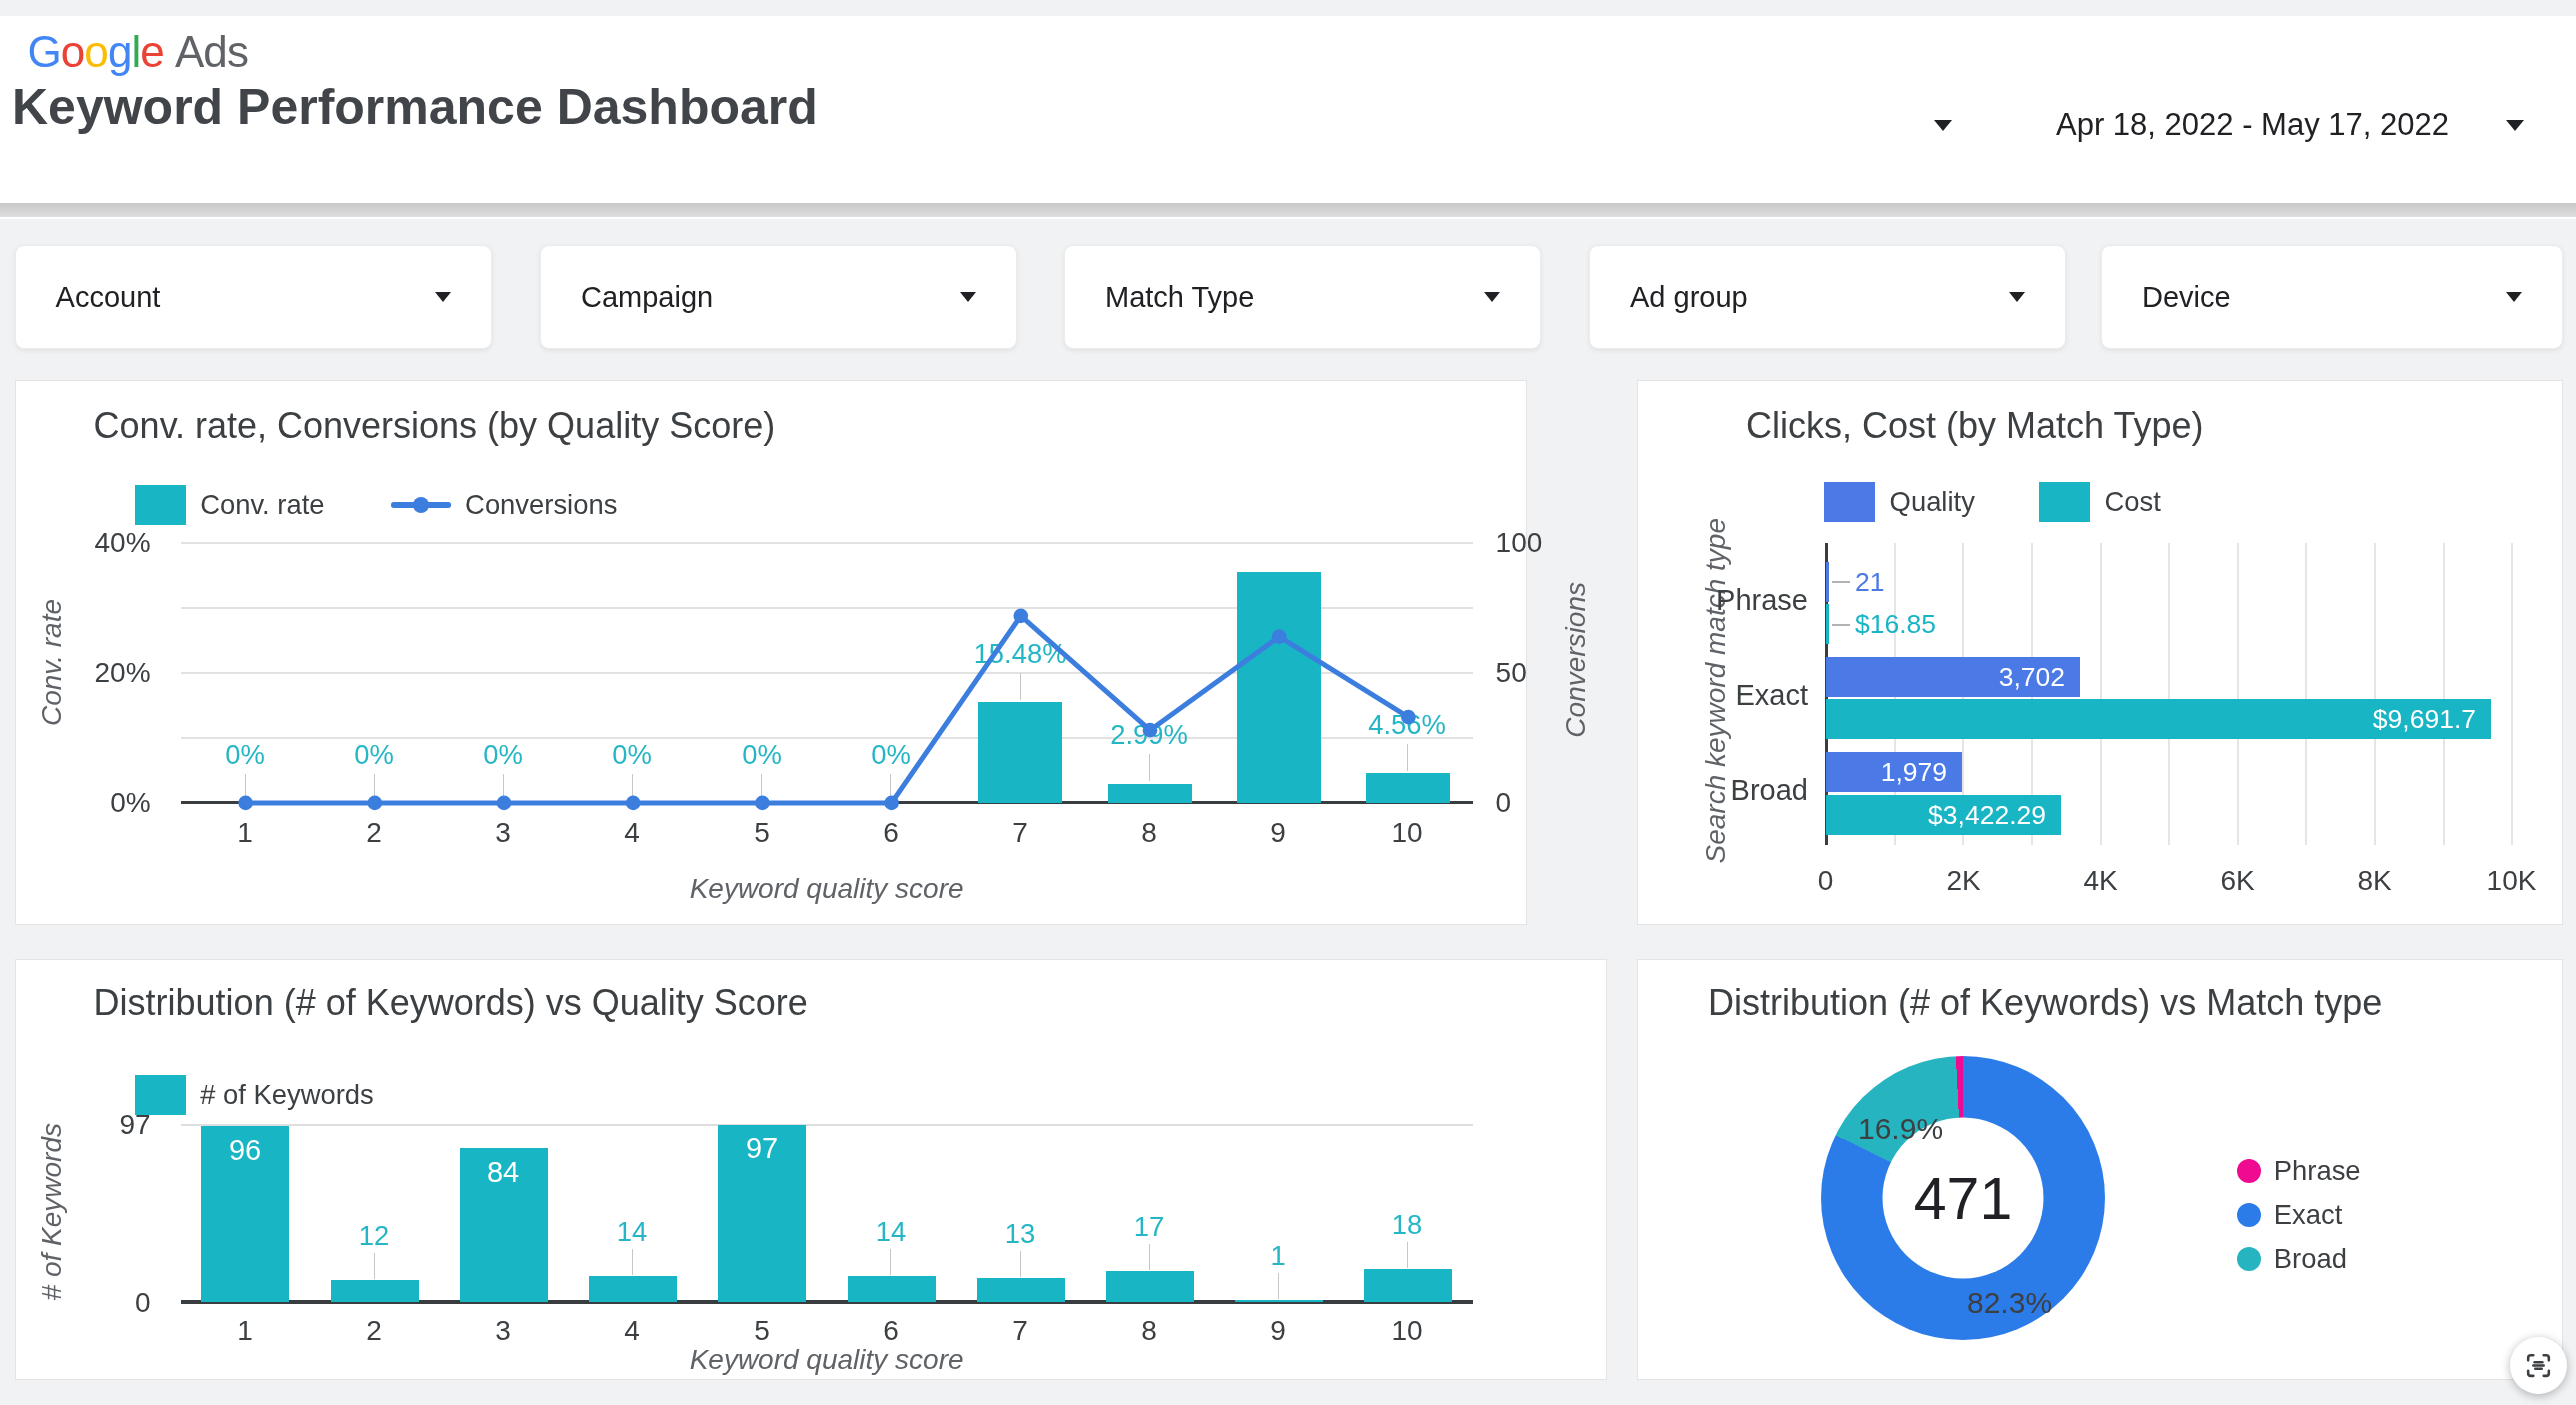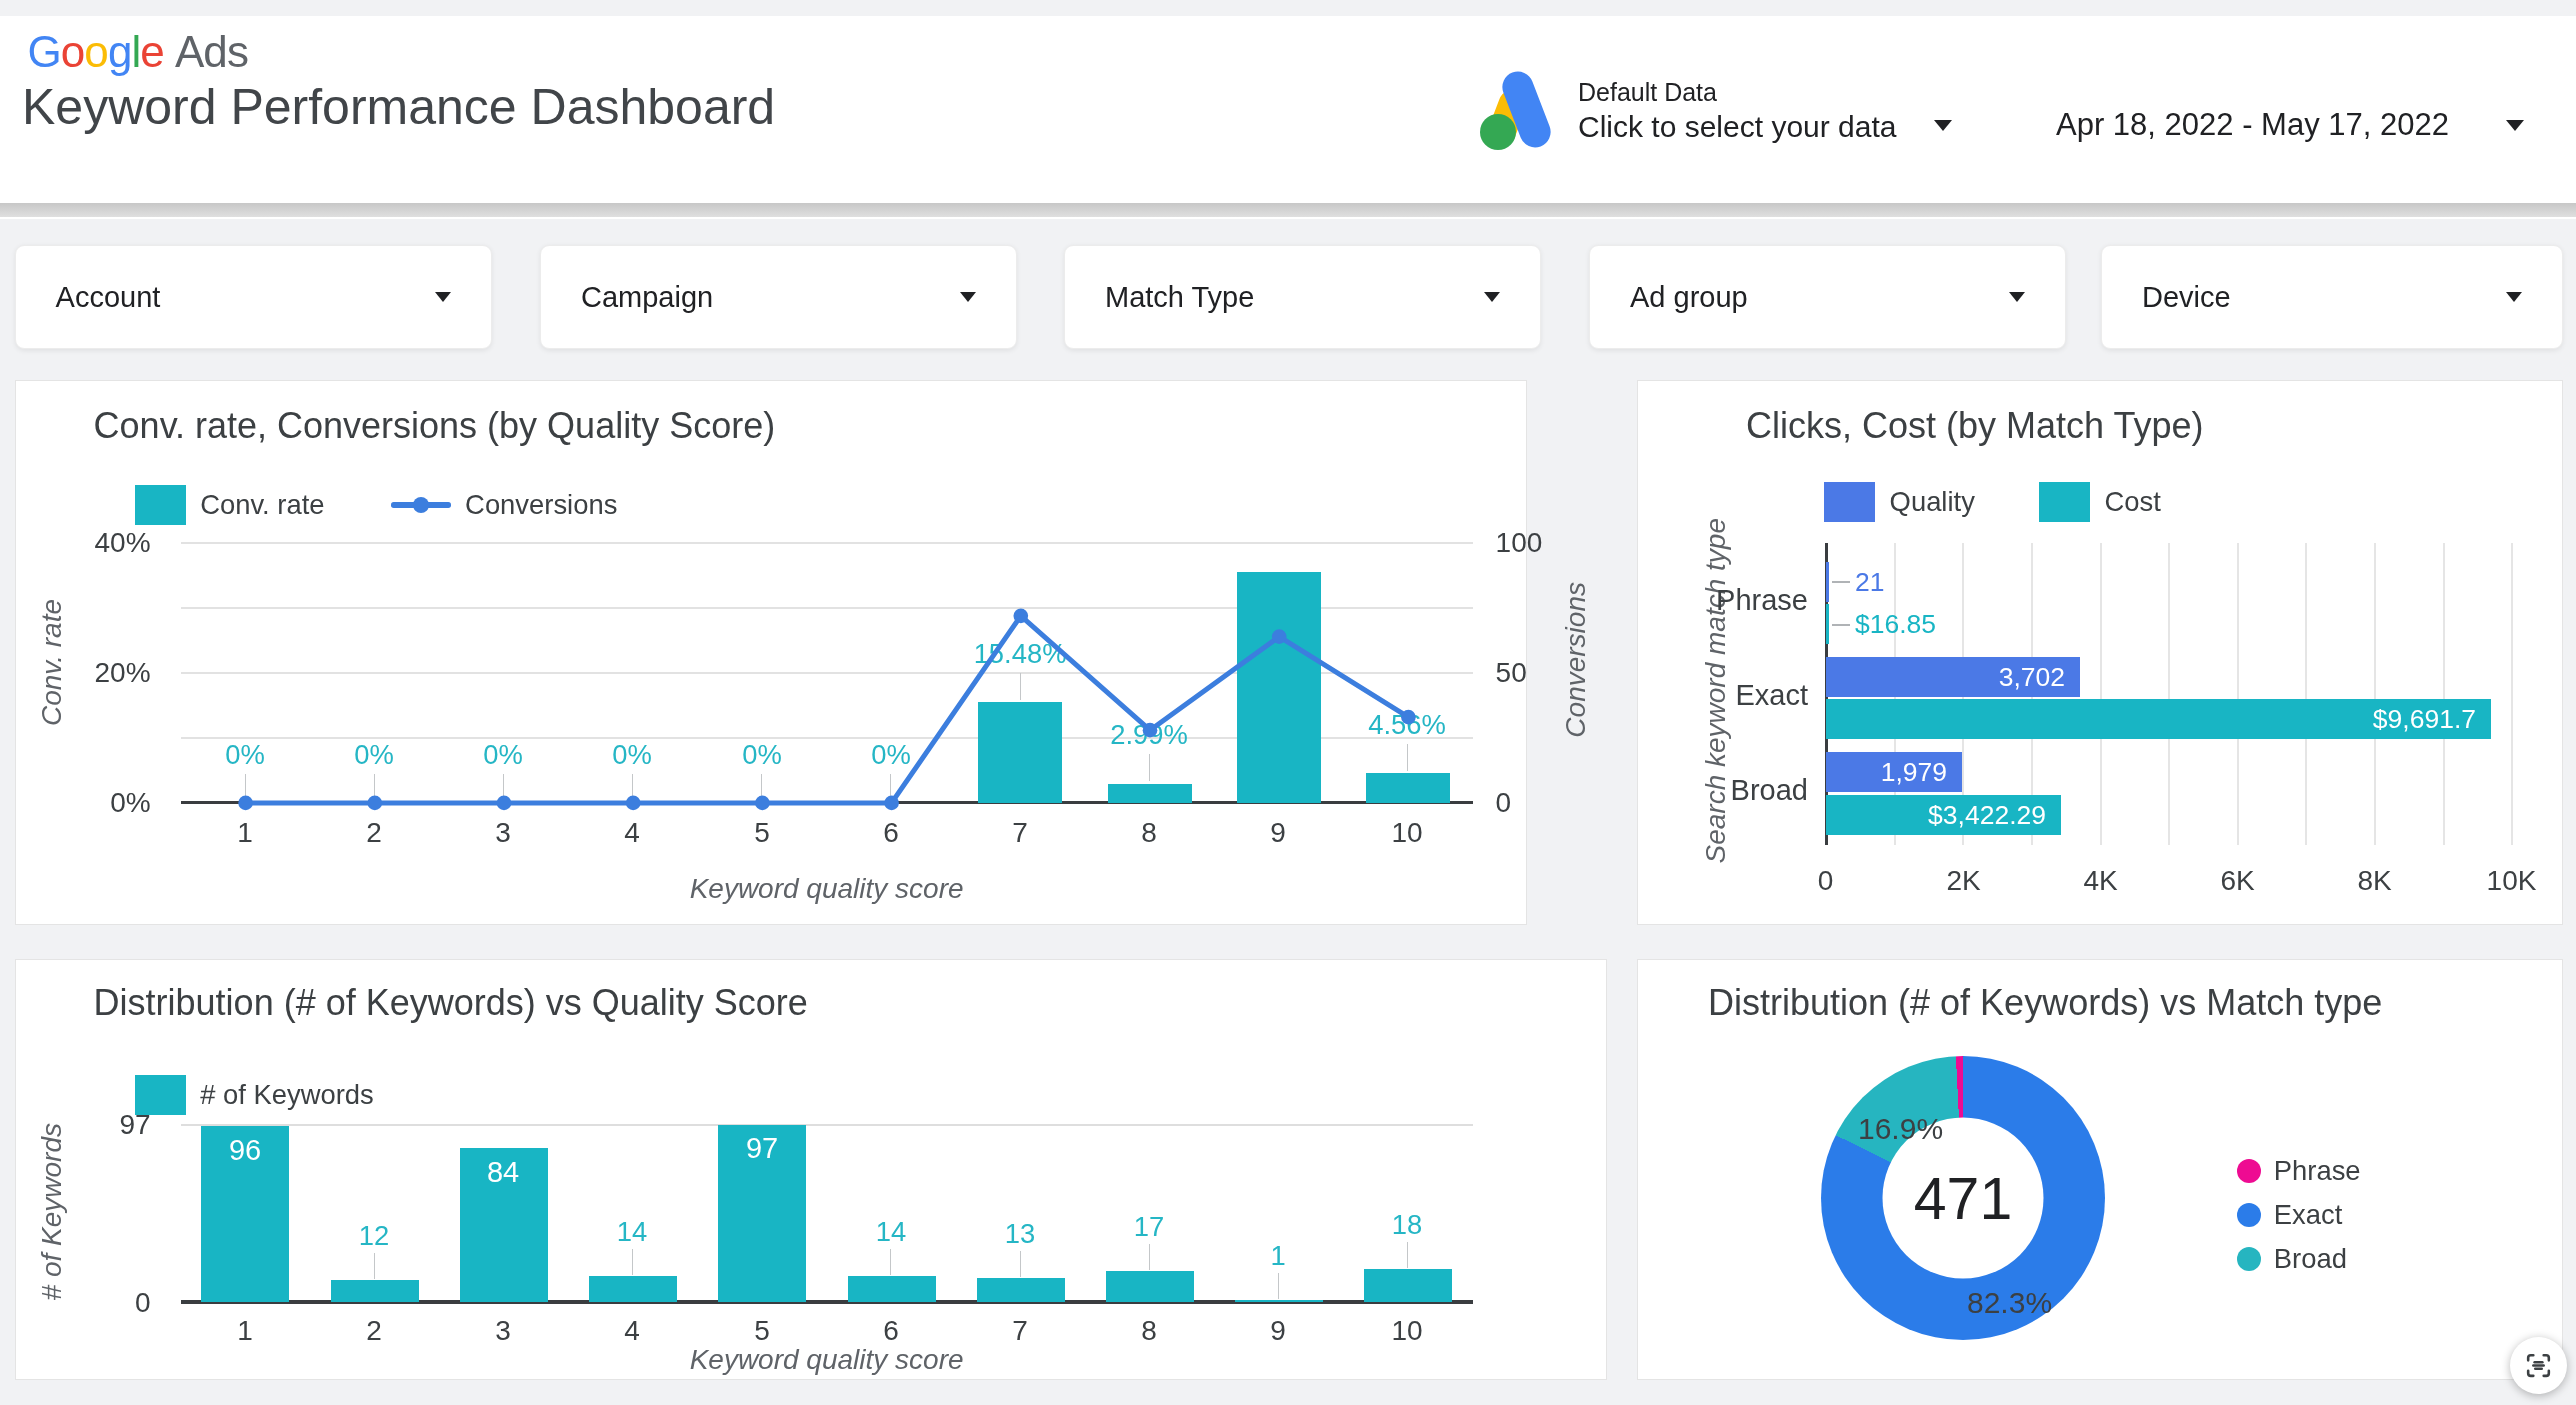--- a/index.html
+++ b/index.html
@@ -2,21 +2,21 @@
 <html style="font-size:14.6px"><head>
 <meta charset="utf-8">
 <style>
   html,body{margin:0;padding:0;background:#e9eaec;}
   .stage{position:relative;width:2576px;height:1405px;background:#f1f2f4;overflow:hidden;
          font-family:"Liberation Sans",sans-serif;color:#3c4043;}
   
   .header{position:absolute;left:0;top:0;width:2576px;height:203px;background:#fff;margin-top:16px;}
   .logo{position:absolute;left:27.4px;top:11px;font-size:44px;font-weight:500;letter-spacing:-0.9px;}
   .logo .ads{color:#5f6368;font-weight:400;margin-left:11px;}
-  .page-title{position:absolute;left:22px;top:62px;margin:0;font-size:50px;font-weight:400;color:#414549;}
+  .page-title{position:absolute;left:12px;top:62px;margin:0;font-size:50px;font-weight:700;color:#414549;}
   .data-selector{position:absolute;left:1475px;top:51px;display:flex;align-items:center;cursor:pointer;}
   .ads-triangle{position:relative;width:79px;height:88px;margin-right:24px;}
   .ads-triangle span{position:absolute;display:block;}
   .bar-yellow{left:18.3px;top:22px;width:28px;height:59px;border-radius:14.6px;background:#FBBC05;transform:rotate(21deg);}
   .bar-blue{left:36px;top:2.7px;width:31px;height:79px;border-radius:15.6px;background:#4285F4;transform:rotate(-21deg);}
   .dot-green{left:4.6px;bottom:4.6px;width:36px;height:36px;border-radius:50%;background:#34A853;}
   .selector-text .primary{display:block;font-size:25px;color:#202124;}
   .selector-text .secondary{display:block;font-size:30px;color:#202124;margin-top:2.7px;}
   .caret{display:inline-block;width:0;height:0;border-left:9.1px solid transparent;border-right:9.1px solid transparent;border-top:11px solid #202124;}
   .caret-1{position:absolute;left:1934px;top:104px;}
@@ -81,31 +81,20 @@
 </head>
 <body>
 
 <div class="stage">
 
   <header class="header">
     <div class="logo">
       <span id="logo-letters"><span style="color: rgb(66, 133, 244);">G</span><span style="color: rgb(234, 67, 53);">o</span><span style="color: rgb(251, 188, 5);">o</span><span style="color: rgb(66, 133, 244);">g</span><span style="color: rgb(52, 168, 83);">l</span><span style="color: rgb(234, 67, 53);">e</span></span><span class="ads">Ads</span>
     </div>
     <h1 class="page-title">Keyword Performance Dashboard</h1>
-    <div class="data-selector">
-      <div class="ads-triangle">
-        <span class="bar-yellow"></span>
-        <span class="bar-blue"></span>
-        <span class="dot-green"></span>
-      </div>
-      <div class="selector-text">
-        <span class="primary">Default Data</span>
-        <span class="secondary">Click to select your data</span>
-      </div>
-    </div>
     <span class="caret caret-1"></span>
     <div class="date-range">Apr 18, 2022 - May 17, 2022</div>
     <span class="caret caret-2"></span>
   </header>
   <div class="divider"></div>
 
   <div class="filter f1">
     <span>Account</span>
     <span class="caret"></span>
   </div>

